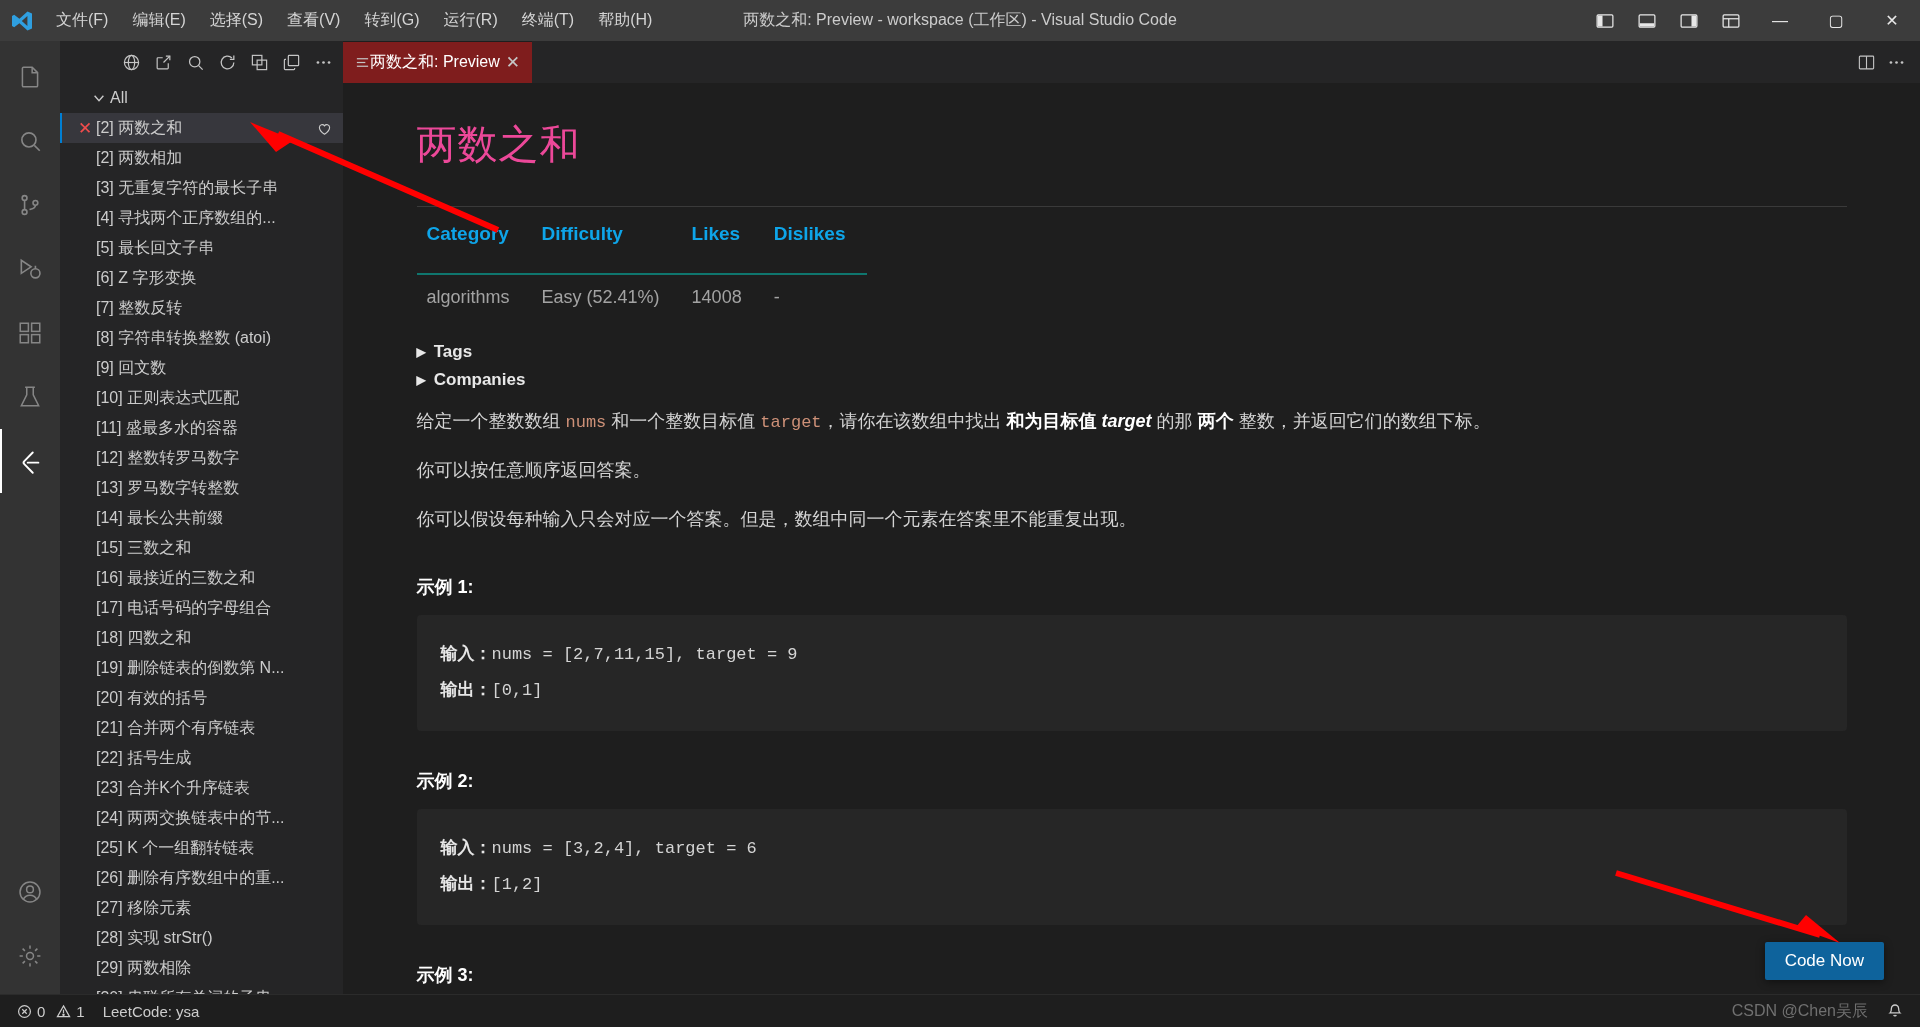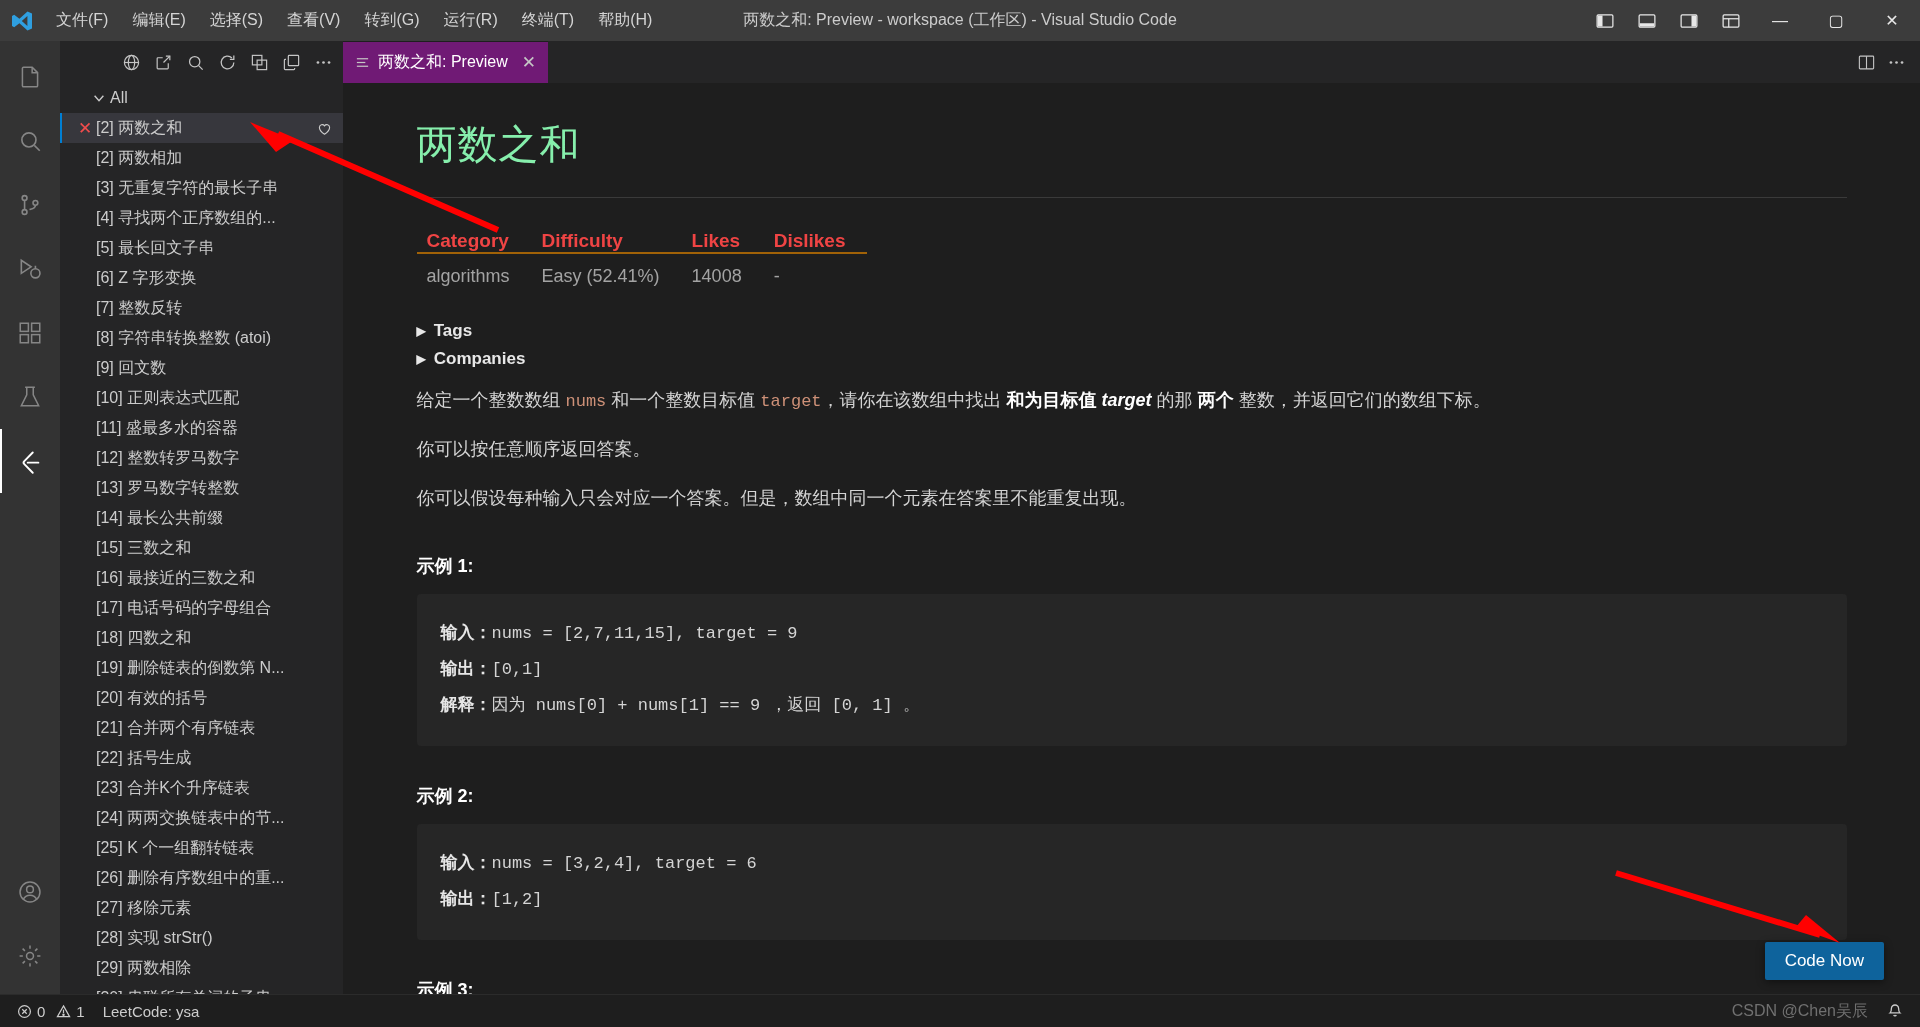--- a/index.html
+++ b/index.html
@@ -71,39 +71,39 @@
   .tree-item.selected::before {
     content:''; position: absolute; left: 0; top: 0; bottom: 0; width: 2px; background: #007fd4;
   }
   .tree-item .label { overflow: hidden; text-overflow: ellipsis; }
   .heart { margin-left: auto; margin-right: 10px; color: #cccccc; font-size: 15px; }
 
   
   .editor { flex: 1; display: flex; flex-direction: column; background: #1e1e1e; min-width: 0; }
   .tabsrow { height: 42px; background: #252526; display: flex; align-items: stretch; flex: none; }
   .tab {
-    display: flex; align-items: center; gap: 8px; padding: 0 12px;
-    background: #701a75; color: #ffffff; font-size: 16px; border-right: 1px solid #252526;
+    display: flex; align-items: center; padding: 0 12px;
+    background: #7f1d1d; color: #ffffff; font-size: 16px; border-right: 1px solid #252526;
     position: relative; cursor: pointer;
   }
   .tab::before { content:''; position:absolute; top:0; left:0; right:0; height:1px; background:#1e1e1e; }
   .tab .tclose { margin-left: 6px; color: #c5c5c5; font-size: 17px; }
   .tabs-actions { margin-left: auto; display: flex; align-items: center; gap: 2px; padding-right: 10px; color: #c5c5c5; }
 
   .preview { flex: 1; overflow: hidden; position: relative; padding: 0 40px; }
   .pv-inner { max-width: 1430px; margin: 0 auto; padding-top: 34px; }
 
   h1.doc-title {
-    color: #86efac; font-size: 40px; font-weight: 400; letter-spacing: 1px;
-    padding-bottom: 25px; border-bottom: 1px solid #3a3a3a; margin-bottom: 24px;
+    color: #ec4899; font-size: 40px; font-weight: 400; letter-spacing: 1px;
+    padding-bottom: 34px; border-bottom: 1px solid #3a3a3a; margin-bottom: 8px;
   }
   table.meta { border-collapse: collapse; margin-bottom: 22px; }
   table.meta th {
-    color: #ef4444; font-size: 19px; font-weight: bold; text-align: left;
-    padding: 8px 22px 0 10px; border-bottom: 2px solid #a16207;
+    color: #0ea5e9; font-size: 19px; font-weight: bold; text-align: left;
+    padding: 8px 22px 28px 10px; border-bottom: 2px solid #0f766e;
   }
   table.meta td {
     color: #a3a3a3; font-size: 18px; padding: 12px 22px 12px 10px; text-align: left;
   }
   .collapsible { display: flex; align-items: center; gap: 8px; color: #e8e8e8; font-weight: bold; font-size: 17px; margin: 8px 0; cursor: pointer; }
   .collapsible .tri { font-size: 12px; }
   p.para { color: #d4d4d4; font-size: 18px; line-height: 1.95; margin: 14px 0; }
   p.para code, .inline-code { font-family: "Liberation Mono", monospace; color: #ce9178; font-size: 17px; }
   p.para b { color: #ffffff; }
   p.para b i { color: #ffffff; font-style: italic; }
@@ -508,21 +508,21 @@
                 <span>Companies</span>
               </div>
             </div>
           <div id="paragraphs">
               <p class="para"><span>给定一个整数数组 </span><code>nums</code><span> 和一个整数目标值 </span><code>target</code><span>，请你在该数组中找出 </span><b>和为目标值 </b><b><i>target</i></b><span> 的那 </span><b>两个</b><span> 整数，并返回它们的数组下标。</span></p>
               <p class="para"><span>你可以按任意顺序返回答案。</span></p>
               <p class="para"><span>你可以假设每种输入只会对应一个答案。但是，数组中同一个元素在答案里不能重复出现。</span></p>
             </div>
           <div id="examples">
               <div class="sec-head">示例 1:</div>
-              <pre class="code"><div><span class="lbl">输入：</span><span>nums = [2,7,11,15], target = 9</span></div><div><span class="lbl">输出：</span><span>[0,1]</span></div><div><span class="lbl">解释：</span><span>因为 nums[0] + nums[1] == 9 ，返回 [0, 1] 。</span></div></pre>
+              <pre class="code"><div><span class="lbl">输入：</span><span>nums = [2,7,11,15], target = 9</span></div><div><span class="lbl">输出：</span><span>[0,1]</span></div></pre>
               <div class="sec-head">示例 2:</div>
               <pre class="code"><div><span class="lbl">输入：</span><span>nums = [3,2,4], target = 6</span></div><div><span class="lbl">输出：</span><span>[1,2]</span></div></pre>
               <div class="sec-head">示例 3:</div>
             </div>
         </div>
 
         <div class="code-now">Code Now</div>
       </div>
     </div>
   </div>

